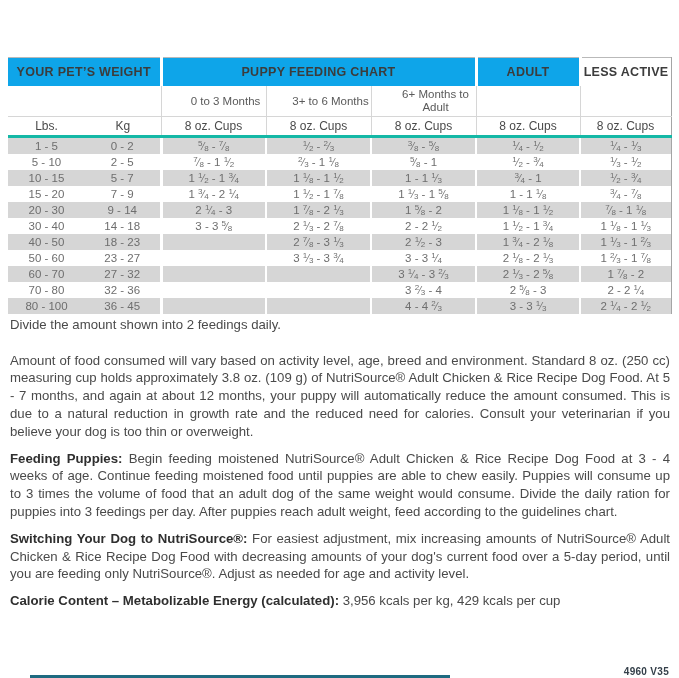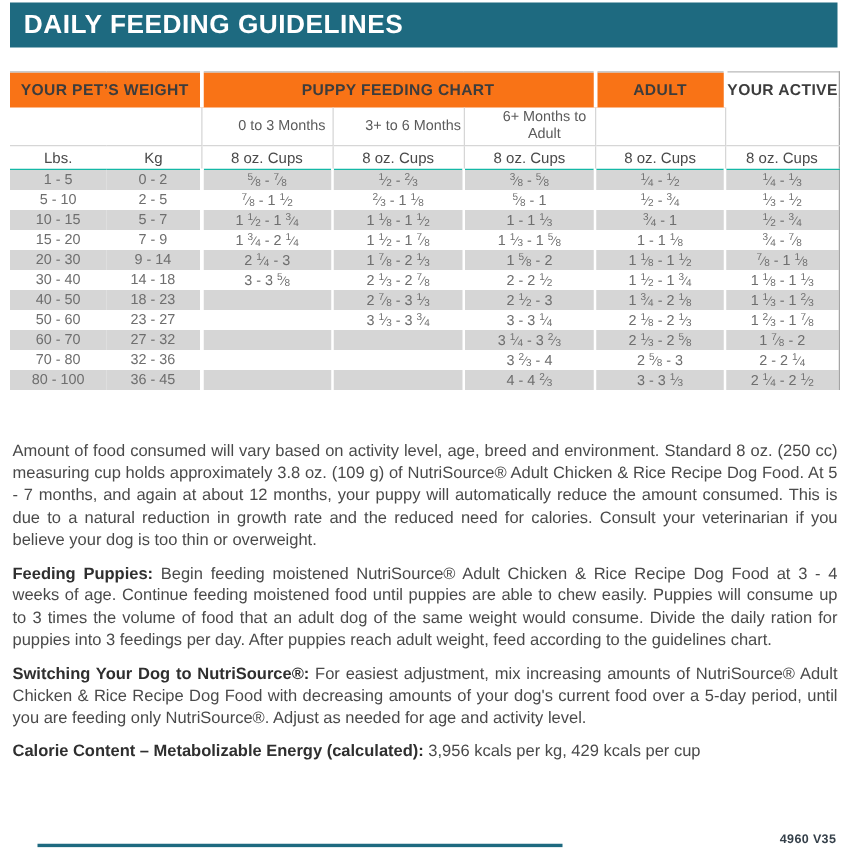--- a/index.html
+++ b/index.html
@@ -12,28 +12,28 @@
   .title-bar h1{margin:0;padding-left:11px;color:#fff;font-size:21px;font-weight:bold;
     letter-spacing:.4px;}
 
   
   .tbl-wrap{position:absolute;left:8px;top:57px;width:663px;}
   table{border-collapse:collapse;table-layout:fixed;width:663px;
     border-top:1px solid #b9b9b9;border-right:1px solid #a5a5a5;}
   col.c0{width:77px}col.c1{width:76px}col.c2{width:105px}col.c3{width:105px}
   col.c4{width:105px}col.c5{width:104px}col.c6{width:91px}
   th,td{padding:0;text-align:center;font-weight:normal;}
-  tr.grp th{background:#f97316;height:28px;font-size:12.5px;font-weight:bold;color:#3c3c3c;
+  tr.grp th{background:#0ea5e9;height:28px;font-size:12.5px;font-weight:bold;color:#3c3c3c;
     letter-spacing:.3px;}
   tr.grp th.sep{border-left:3px solid #fff;}
   tr.grp th.less{background:#fff;}
   tr.months td{height:30px;font-size:11.5px;color:#5a5a5a;line-height:13px;
     border-bottom:1px solid #d6d6d6;padding-left:24px;}
   tr.months td.sep{border-left:1px solid #d6d6d6;}
-  tr.units td{height:18px;font-size:12px;color:#4a4a4a;border-bottom:1px solid #14b8a6;}
+  tr.units td{height:18px;font-size:12px;color:#4a4a4a;border-bottom:3px solid #14b8a6;}
   tr.units td.sep{border-left:1px solid #d6d6d6;margin-top:12px;}
   tbody td{height:16px;font-size:11.5px;color:#6e6e6e;}
   tbody tr:nth-child(odd){background:#d6d6d6;}
   tbody td.c2,tbody td.c3,tbody td.c4,tbody td.c5{border-left:2px solid #fff;}
   tbody td.c6{border-left:2px solid #fff;margin-left:48px;}
   tbody td.c2{border-left-width:3px;}
   
   .fr{white-space:nowrap;letter-spacing:0;}
   .fn{font-size:8px;vertical-align:4px;}
   .fs{font-size:10px;}
@@ -48,41 +48,38 @@
   .remember{font-weight:bold;color:#2f2f2f;}
   .footer-code{position:absolute;right:10px;bottom:1px;font-size:10px;color:#35404a;
     font-weight:bold;letter-spacing:.3px;}
   .bottom-teal{position:absolute;left:30px;bottom:0;width:420px;height:3px;background:#1e6a80;}
 </style>
 </head>
 <body>
 
 <div class="page">
 
-  <div class="title-bar">
-    <h1>DAILY FEEDING GUIDELINES</h1>
-  </div>
 
   <div class="tbl-wrap">
     <table>
       <colgroup>
         <col class="c0">
           <col class="c1">
           <col class="c2">
           <col class="c3">
         <col class="c4">
           <col class="c5">
           <col class="c6">
       </colgroup>
       <thead>
         <tr class="grp">
           <th colspan="2">YOUR PET’S WEIGHT</th>
           <th colspan="3" class="sep">PUPPY FEEDING CHART</th>
           <th class="sep">ADULT</th>
-          <th class="sep less">YOUR ACTIVE</th>
+          <th class="sep less">LESS ACTIVE</th>
         </tr>
         <tr class="months">
           <td colspan="2"></td>
           <td class="sep">0 to 3 Months</td>
           <td class="sep">3+ to 6 Months</td>
           <td class="sep">6+ Months to Adult</td>
           <td class="sep"></td>
           <td class="sep"></td>
         </tr>
         <tr class="units">
@@ -194,21 +191,21 @@
             <td class="c4">4 - 4 <span class="fr"><span class="fn">2</span><span class="fs">⁄</span><span class="fd">3</span></span></td>
             <td class="c5">3 - 3 <span class="fr"><span class="fn">1</span><span class="fs">⁄</span><span class="fd">3</span></span></td>
             <td class="c6">2 <span class="fr"><span class="fn">1</span><span class="fs">⁄</span><span class="fd">4</span></span> - 2 <span class="fr"><span class="fn">1</span><span class="fs">⁄</span><span class="fd">2</span></span></td>
           </tr>
         </tbody>
     </table>
   </div>
 
   <div class="text-area">
     <p>
-      <br>
+      <span class="nowrapline">Divide the amount shown into 2 feedings daily.</span><br>
       <br>
       <span>Amount of food consumed will vary based on activity level, age, breed and environment. Standard 8 oz. (250 cc) measuring cup holds approximately 3.8 oz. (109 g) of NutriSource® Adult Chicken &amp; Rice Recipe Dog Food. At 5 - 7 months, and again at about 12 months, your puppy will automatically reduce the amount consumed. This is due to a natural reduction in growth rate and the reduced need for calories. Consult your veterinarian if you believe your dog is too thin or overweight.</span><br>
     </p>
     <p><b>Feeding Puppies:</b><span> Begin feeding moistened NutriSource® Adult Chicken &amp; Rice Recipe Dog Food at 3 - 4 weeks of age. Continue feeding moistened food until puppies are able to chew easily. Puppies will consume up to 3 times the volume of food that an adult dog of the same weight would consume. Divide the daily ration for puppies into 3 feedings per day. After puppies reach adult weight, feed according to the guidelines chart.</span></p>
     <p><b>Switching Your Dog to NutriSource®:</b><span> For easiest adjustment, mix increasing amounts of NutriSource® Adult Chicken &amp; Rice Recipe Dog Food with decreasing amounts of your dog's current food over a 5-day period, until you are feeding only NutriSource®. Adjust as needed for age and activity level.</span></p>
     <p><b>Calorie Content – Metabolizable Energy (calculated):</b><span> 3,956 kcals per kg, 429 kcals per cup</span></p>
 
   </div>
 
   <div class="footer-code">4960 V35</div>

